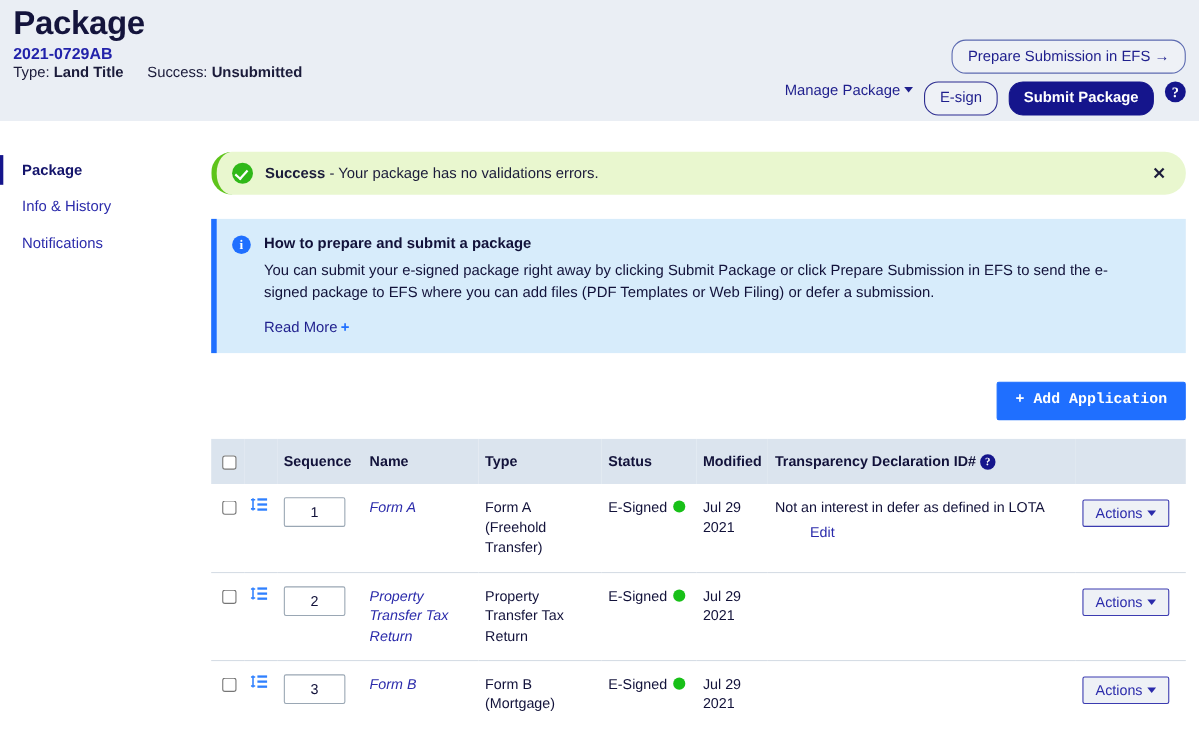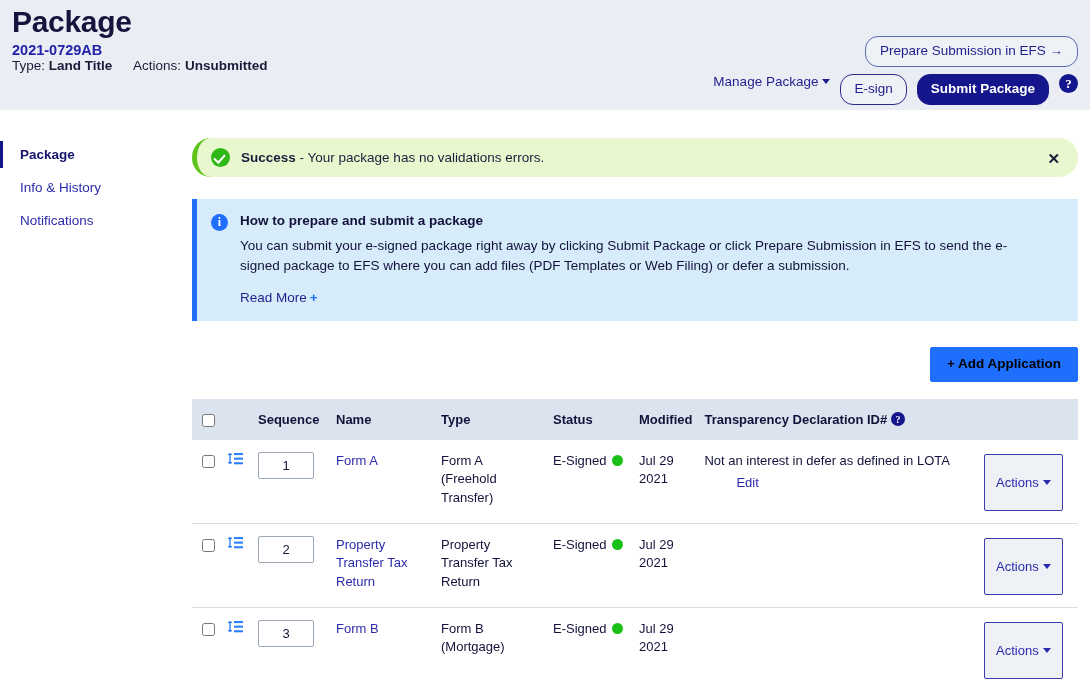--- a/index.html
+++ b/index.html
@@ -78,24 +78,25 @@
   }
   .btn-efs {
     background: #eef1f6;
     border: 1px solid #5c6ab0;
     color: #1f1f8d;
     padding: 6px 14px;
   }
   .btn-add {
     background: #1f6fff;
     border: 1px solid #1f6fff;
-    color: #000000;
+    color: #ffffff;
     font-weight: bold;
     padding: 8px 16px;
     border-radius: 2px;
+    font-family: Liberation Mono, monospace;
   }
 
   .link-btn {
     background: none;
     border: none;
     color: #1f1f8d;
     font-family: "Liberation Sans", sans-serif;
     font-size: 13.5px;
     cursor: pointer;
     padding: 0;
@@ -293,37 +294,38 @@
     text-align: center;
     font-family: "Liberation Sans", sans-serif;
     font-size: 13px;
     color: #12123a;
     background: #fff;
   }
   .lnk {
     color: #2b2bab;
     text-decoration: none;
     cursor: pointer;
+    font-style: italic;
   }
   .status-cell { white-space: nowrap; }
   .dot {
     display: inline-block;
     width: 11px; height: 11px;
     border-radius: 50%;
     background: #18c018;
     margin-left: 6px;
     vertical-align: -1px;
   }
   .btn-actions {
     background: #eef1f6;
     border: 1px solid #3b3bb0;
     color: #2b2bab;
     font-size: 13px;
     border-radius: 2px;
-    padding: 20px 11px;
+    padding: 4px 11px;
     cursor: pointer;
     font-family: "Liberation Sans", sans-serif;
     white-space: nowrap;
   }
   .tdid-text { margin-bottom: 4px; }
   .edit-link {
     display: inline-block;
     margin-left: 32px;
     color: #2b2bab;
     cursor: pointer;
@@ -333,21 +335,21 @@
 </head>
 <body>
 
 <div class="page-header">
   <div class="title">Package</div>
   <div class="subtitle">2021-0729AB</div>
   <div class="meta-line">
     <span class="lbl">Type:</span>
     <span class="val">Land Title</span>
     <span class="meta-gap"></span>
-    <span class="lbl">Actions:</span>
+    <span class="lbl">Success:</span>
     <span class="val">Unsubmitted</span>
   </div>
 
   <div class="hdr-actions-top">
     <button class="btn btn-efs">Prepare Submission in EFS  →</button>
   </div>
 
   <div class="hdr-actions-bottom">
     <button class="link-btn"><span>Manage Package</span><span class="caret"></span></button>
     <button class="btn btn-outline">E-sign</button>

